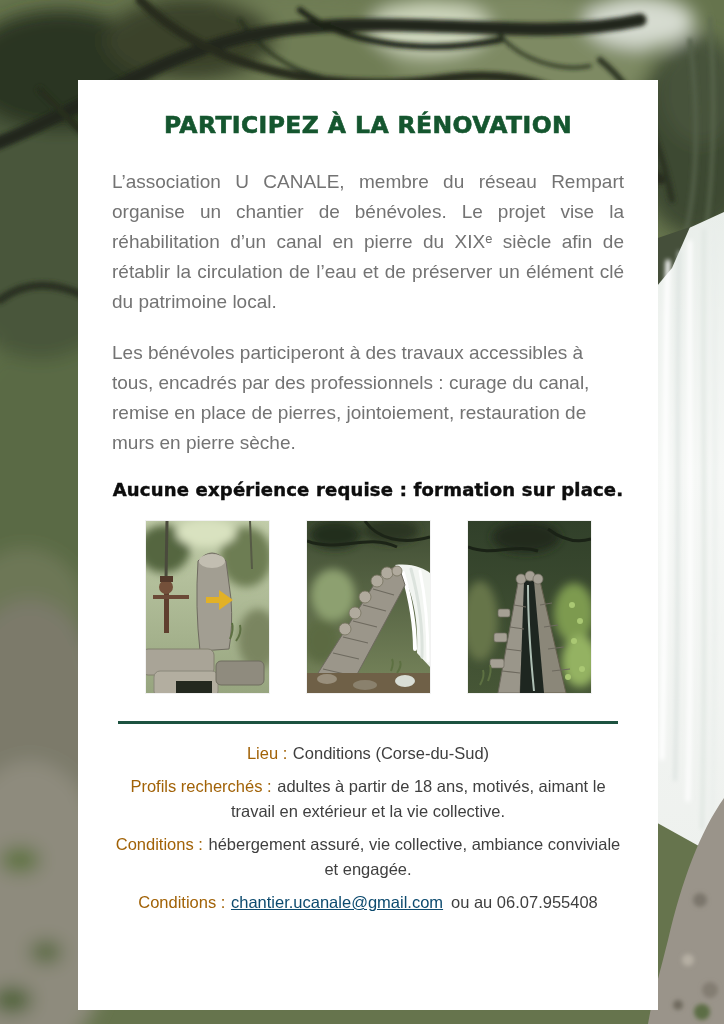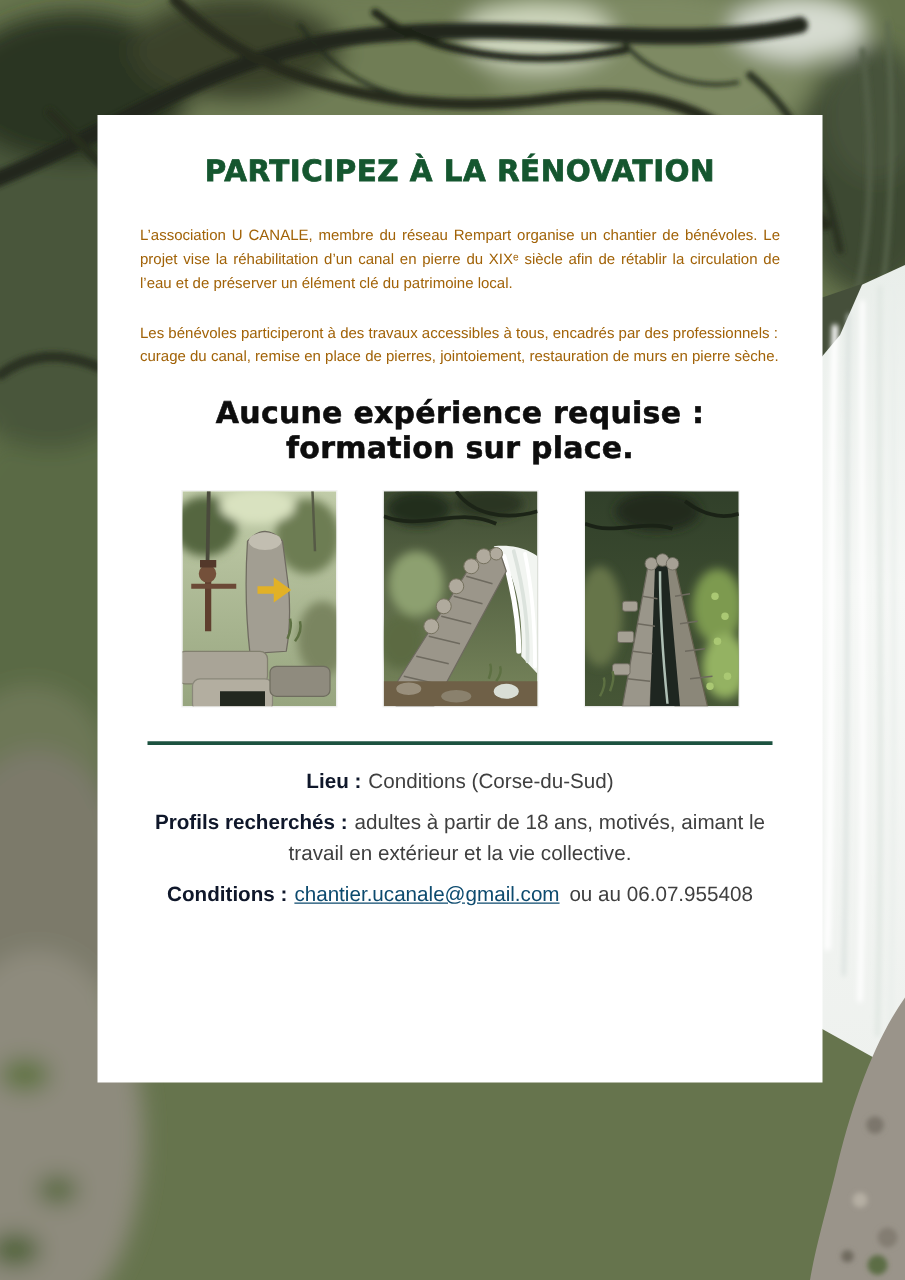--- a/index.html
+++ b/index.html
@@ -3,48 +3,48 @@
 <meta charset="utf-8">
 <style>
   html,body{margin:0;padding:0;}
   .stage{
     position:relative;width:724px;height:1024px;overflow:hidden;
     background:#66744d;font-family:"Liberation Sans",sans-serif;
   }
   .bg{position:absolute;inset:0;z-index:0;}
   
   .card{
-    position:absolute;left:78px;top:92px;width:580px;height:774px;
+    position:absolute;left:78px;top:80px;width:580px;height:930px;
     background:#ffffff;z-index:2;box-sizing:border-box;padding:26px 32px 0;
   }
   .title{
     text-align:center;color:#15562f;
     font-family:"DejaVu Sans","Liberation Sans",sans-serif;
     font-weight:bold;font-size:23.5px;line-height:1.7;letter-spacing:.4px;
     -webkit-text-stroke:.6px currentColor;
   }
   .para{
-    margin:21px 2px 0;color:#a16207;font-size:12px;line-height:1.58;
+    margin:21px 2px 0;color:#737373;font-size:19px;line-height:1.58;
   }
   .para.justify{text-align:justify;}
   .highlight{
     margin-top:21px;text-align:center;color:#0d0d0d;
     font-family:"DejaVu Sans","Liberation Sans",sans-serif;
-    font-weight:bold;font-size:24px;letter-spacing:.2px;
+    font-weight:bold;font-size:18px;letter-spacing:.2px;
     -webkit-text-stroke:.45px currentColor;
   }
   .photos{margin-top:21px;display:flex;justify-content:center;gap:38px;}
   .photo{
     width:123px;height:172px;flex:0 0 auto;display:block;
     box-shadow:0 0 0 1px rgba(0,0,0,.05);
   }
   .divider{margin:28px auto 0;width:500px;height:3px;background:#1d5240;}
   .details{width:512px;margin:17px auto 0;text-align:center;}
   .detail{margin:0 0 9px;color:#3f3f3f;font-size:16.5px;line-height:1.48;}
-  .detail .lbl{font-weight:bold;color:#0f172a;margin-right:.34em;}
+  .detail .lbl{font-weight:normal;color:#a16207;margin-right:.34em;}
   .detail .note{font-style:italic;margin-left:.15em;}
   .detail .email{color:#0c4a6e;text-decoration:underline;cursor:pointer;}
   .detail .suffix{margin-left:.2em;}
 </style>
 </head>
 <body>
 
 <div class="stage">
 
   <svg class="bg" viewBox="0 0 724 1024" preserveAspectRatio="none" aria-hidden="true">
@@ -253,20 +253,23 @@
 
       <p class="detail">
         <span class="lbl">Lieu :</span><span>Conditions (Corse-du-Sud)</span>
       </p>
 
 
       <p class="detail">
         <span class="lbl">Profils recherchés :</span><span>adultes à partir de 18 ans, motivés, aimant le travail en extérieur et la vie collective.</span>
       </p>
 
+      <p class="detail">
+        <span class="lbl">Conditions :</span><span>hébergement assuré, vie collective, ambiance conviviale et engagée.</span>
+      </p>
 
 
       <p class="detail">
         <span class="lbl">Conditions :</span><a class="email" href="#">chantier.ucanale@gmail.com</a>
         <span class="suffix">ou au 06.07.955408</span>
       </p>
 
     </div>
   </div>
 </div>

